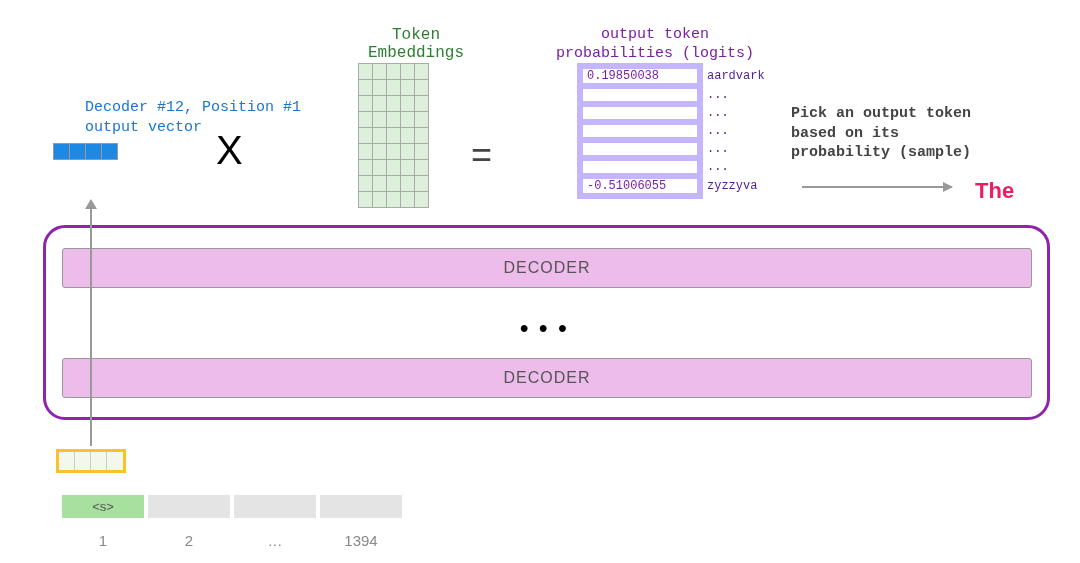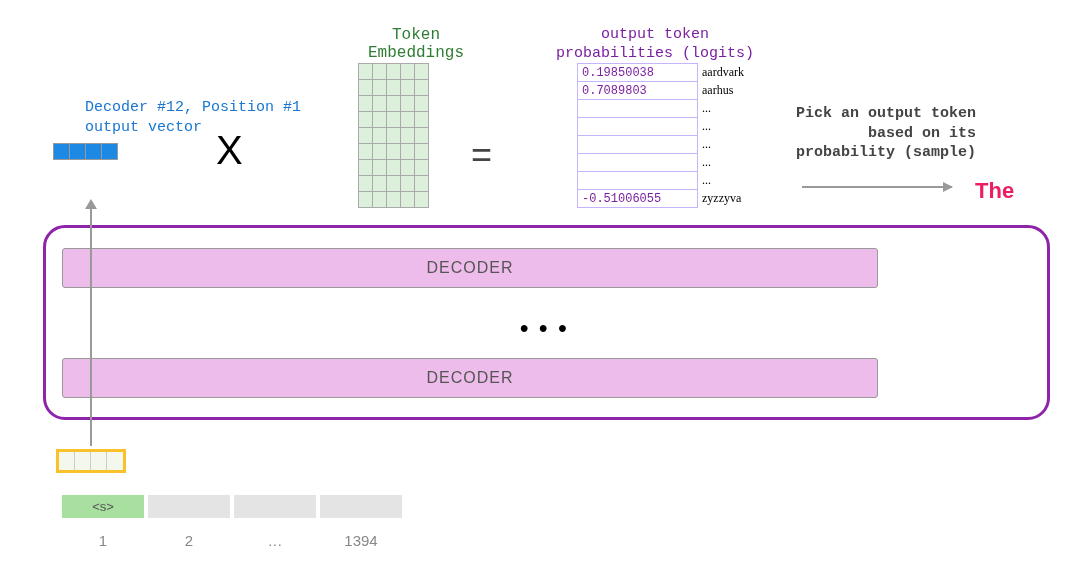--- a/index.html
+++ b/index.html
@@ -76,41 +76,41 @@
     width: 220px;
     line-height: 1.25;
     font-family: "Courier New", Courier, monospace;
   }
   .logits-table {
     left: 577px; top: 63px;
     border-collapse: collapse;
     font-size: 12px;
   }
   .logits-table td.num {
-    border: 1px solid #c4b5fd;
+    border: 6px solid #c4b5fd;
     width: 120px; height: 18px;
     padding: 0 4px;
     color: #7b1fa2;
     font-family: "Courier New", Courier, monospace;
   }
   .logits-table td.word {
     width: 60px;
     padding-left: 4px;
-    color: #000000;
-    font-family: Liberation Serif, serif;
+    color: #4c1d95;
+    font-family: Liberation Mono, monospace;
     border: none;
   }
 
   .pick-label {
     left: 791px; top: 104px;
     width: 185px;
     color: #444;
     font-size: 15px;
     font-weight: bold;
-    text-align: right;
+    text-align: left;
     line-height: 1.3;
     font-family: "Courier New", Courier, monospace;
   }
   .arrow-right {
     left: 802px; top: 186px;
     width: 150px;
     height: 2px;
     background: #999;
   }
   .arrow-right::after {
@@ -134,21 +134,21 @@
   .decoder-box {
     left: 43px; top: 225px;
     width: 1007px;
     height: 195px;
     border: 3px solid #8e24aa;
     border-radius: 22px;
   }
   .decoder-layer {
     position: absolute;
     left: 62px;
-    width: 816px;
+    width: 970px;
     height: 40px;
     background: #eebcea;
     border: 1px solid #999;
     border-radius: 3px;
     display: flex;
     align-items: center;
     justify-content: center;
     font-family: Arial, sans-serif;
     font-size: 16px;
     letter-spacing: 1px;
@@ -313,24 +313,20 @@
 
 <div class="abs logits-label" style="white-space:pre;">output token
 probabilities (logits)</div>
 <table class="abs logits-table">
   <tbody>
       <tr>
         <td class="num">0.19850038</td>
         <td class="word">aardvark</td>
       </tr>
   <tr>
-        <td class="num">0.7089803</td>
-        <td class="word">aarhus</td>
-      </tr>
-  <tr>
         <td class="num"></td>
         <td class="word">...</td>
       </tr>
   <tr>
         <td class="num"></td>
         <td class="word">...</td>
       </tr>
   <tr>
         <td class="num"></td>
         <td class="word">...</td>

